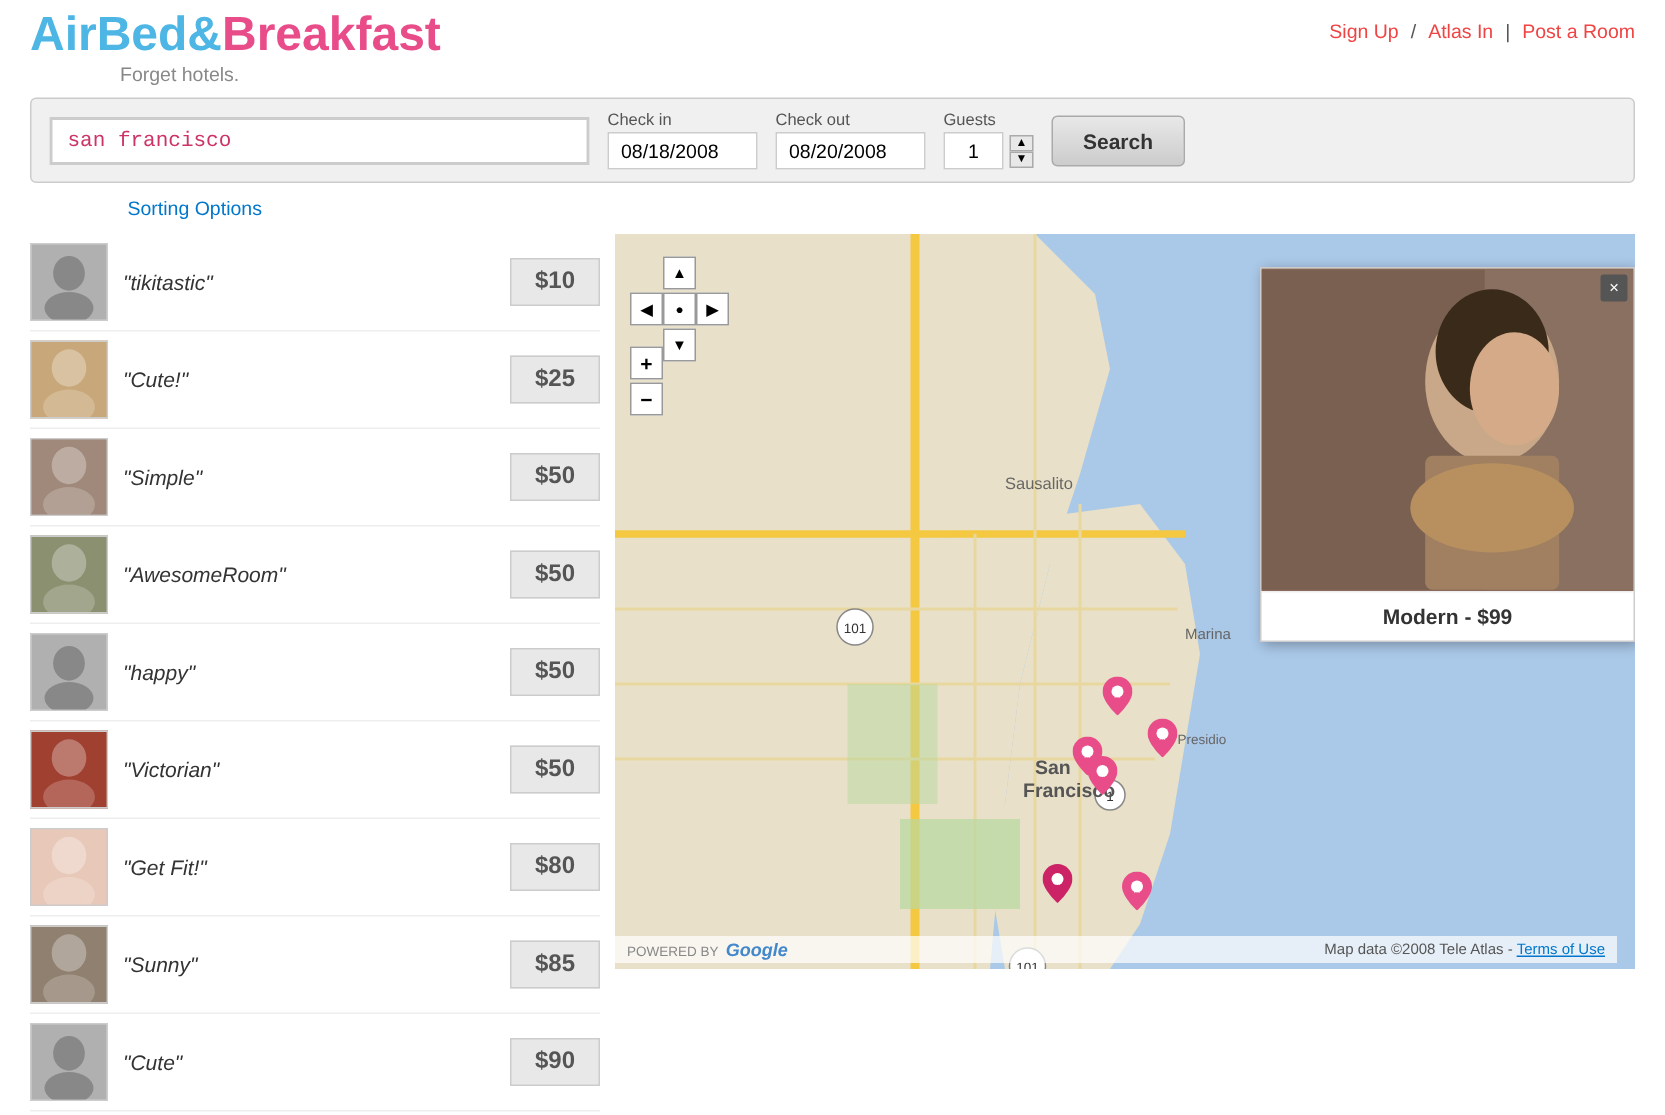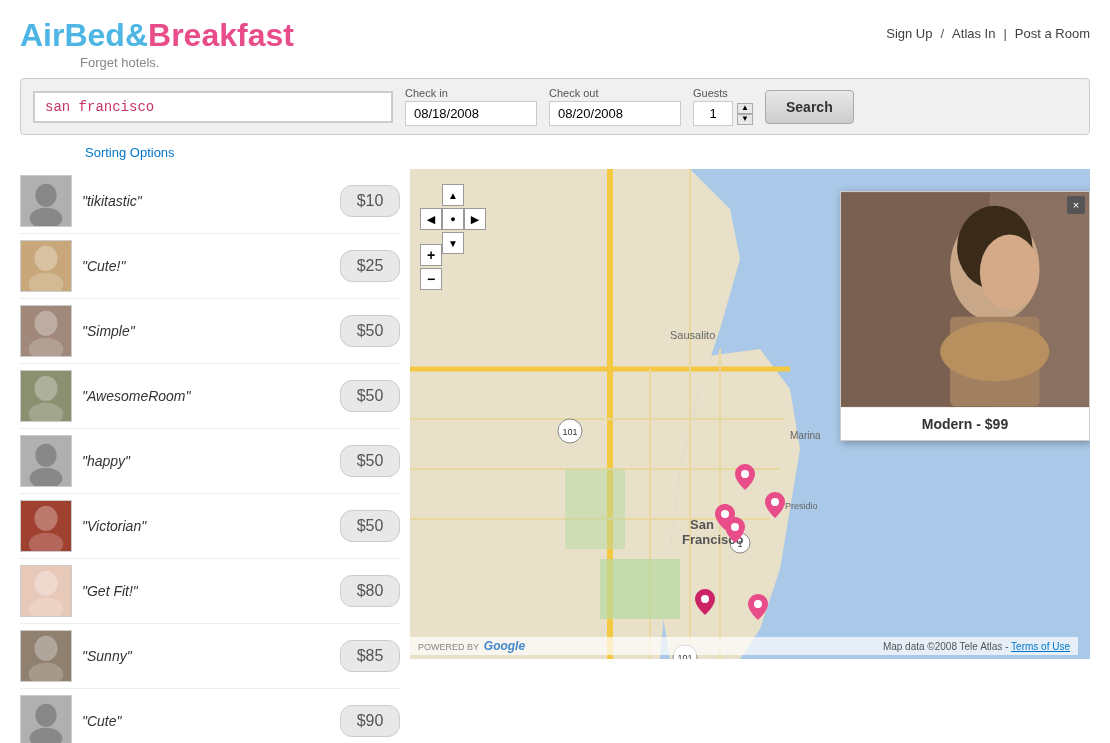--- a/index.html
+++ b/index.html
@@ -1,54 +1,54 @@
 <!DOCTYPE html>
 <html><head>
   <meta charset="utf-8">
   <style>
     * { margin: 0; padding: 0; box-sizing: border-box; }
     body { font-family: Arial, sans-serif; background: #fff; width: 1110px; min-height: 743px; overflow: hidden; }
 
     
-    #header { display: flex; justify-content: space-between; align-items: flex-start; padding: 18px 20px 0 20px; gap: 20px; }
+    #header { display: flex; justify-content: space-between; align-items: flex-start; padding: 5px 20px 0 20px; gap: 20px; }
     #logo-area { display: flex; flex-direction: column; }
     #logo-text { font-size: 32px; font-weight: bold; line-height: 1.1; }
     #logo-text .airbed { color: #4db6e4; }
     #logo-text .ampersand { color: #4db6e4; }
     #logo-text .breakfast { color: #e84d8a; }
     #logo-tagline { color: #888; font-size: 13px; margin-left: 60px; margin-top: 2px; }
     #header-nav { display: flex; align-items: center; gap: 8px; font-size: 13px; color: #555; padding-top: 8px; }
-    #header-nav a { color: #404040; text-decoration: none; }
+    #header-nav a { color: #ef4444; text-decoration: none; }
 
     
     #search-bar { margin: 8px 20px; display: flex; align-items: center; gap: 12px; background: #f0f0f0; border: 1px solid #ccc; border-radius: 4px; padding: 8px 12px; }
     #location-input { border: 1px solid #ccc; padding: 6px 10px; font-size: 14px; color: #cc3366; font-family: 'Courier New', monospace; width: 360px; outline: none; }
     .field-group { display: flex; flex-direction: column; font-size: 12px; color: #333; }
     .field-group label { font-size: 11px; color: #555; margin-bottom: 2px; }
-    .field-group input { border: 1px solid #ccc; padding: 4px 8px; font-size: 13px; width: 132px; }
+    .field-group input { border: 1px solid #ccc; padding: 4px 8px; font-size: 13px; width: 100px; }
     .guests-wrapper { display: flex; align-items: center; gap: 4px; }
     .guests-wrapper input { width: 40px; border: 1px solid #ccc; padding: 4px 6px; font-size: 13px; text-align: center; }
     .spinner { display: flex; flex-direction: column; }
     .spinner button { width: 16px; height: 11px; border: 1px solid #aaa; background: #e8e8e8; cursor: pointer; font-size: 8px; display: flex; align-items: center; justify-content: center; padding: 0; line-height: 1; }
     #search-button { background: linear-gradient(to bottom, #e8e8e8, #cccccc); border: 1px solid #aaa; border-radius: 4px; padding: 8px 20px; font-size: 14px; cursor: pointer; font-weight: bold; color: #333; }
 
     
     #sorting-options { margin: 0 20px 8px 85px; }
     #sorting-options a { color: #0077cc; font-size: 13px; text-decoration: none; }
 
     
     #main { display: flex; padding: 0 20px; gap: 0; }
 
     
     #listings-panel { width: 380px; flex-shrink: 0; }
     #listings-count { font-size: 13px; color: #555; margin-bottom: 8px; }
     .listing-item { display: flex; align-items: center; border-bottom: 1px solid #eee; padding: 6px 0; cursor: pointer; }
     .listing-thumb { width: 52px; height: 52px; background: #999; border: 1px solid #ccc; flex-shrink: 0; overflow: hidden; display: flex; align-items: center; justify-content: center; }
     .listing-name { flex: 1; font-size: 14px; color: #333; padding: 0 10px; font-style: italic; }
-    .listing-price { font-size: 16px; font-weight: normal; color: #555; background: #e8e8e8; border: 1px solid #ccc; border-radius: 12px; padding: 6px 12px; min-width: 60px; text-align: center; }
+    .listing-price { font-size: 16px; font-weight: bold; color: #555; background: #e8e8e8; border: 1px solid #ccc; border-radius: 0; padding: 6px 12px; min-width: 60px; text-align: center; }
 
     
     #map-area { flex: 1; position: relative; height: 490px; background: #e8e8e8; overflow: hidden; margin-left: 10px; }
 
     
     .map-bg { width: 100%; height: 100%; }
 
     
     #map-popup { position: absolute; top: 22px; right: 0; width: 250px; background: white; border: 1px solid #ccc; box-shadow: 2px 2px 8px rgba(0,0,0,0.3); z-index: 10; }
     #map-popup-close { position: absolute; top: 4px; right: 4px; width: 18px; height: 18px; background: #555; color: white; font-size: 11px; display: flex; align-items: center; justify-content: center; cursor: pointer; border-radius: 2px; }

